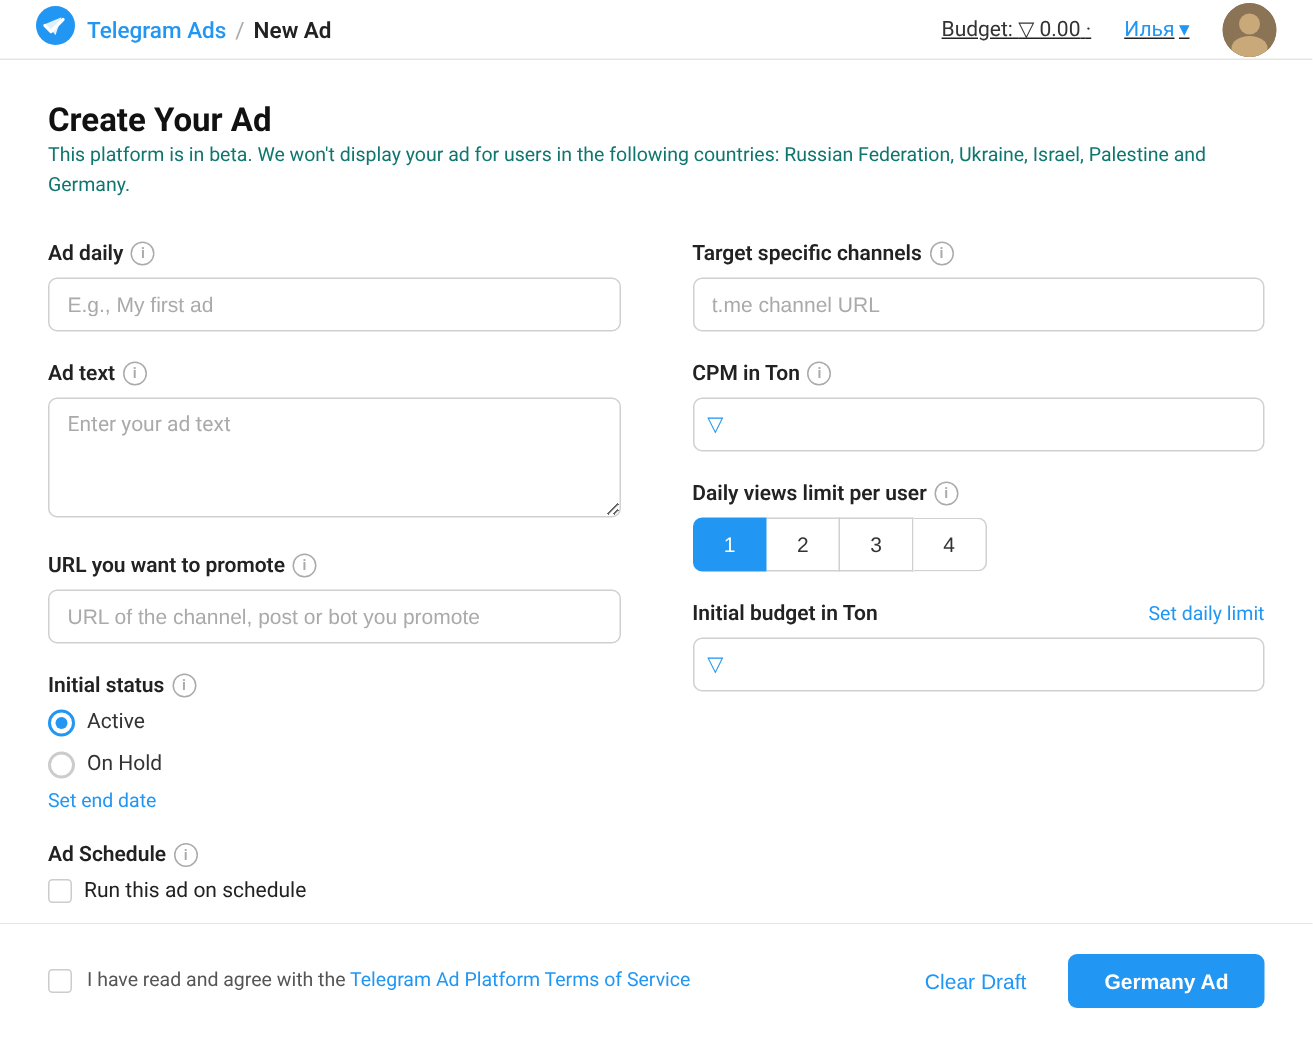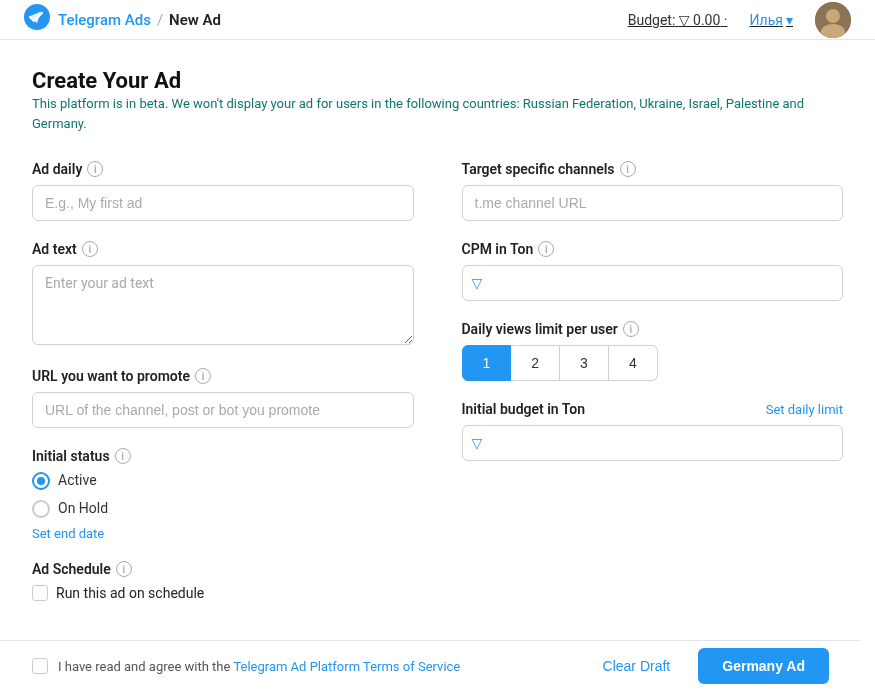--- a/index.html
+++ b/index.html
@@ -77,24 +77,24 @@
 
     
     .checkbox-item { display: flex; align-items: center; gap: 8px; margin-top: 6px; cursor: pointer; }
     .checkbox-box {
       width: 16px; height: 16px; border: 1.5px solid #ccc; border-radius: 3px;
       display: flex; align-items: center; justify-content: center; flex-shrink: 0; background: #fff;
     }
 
     
     .footer-bar {
-      position: fixed; bottom: 0; left: 0; right: 14px;
+      position: fixed; bottom: 0; left: 0; right: 0;
       background: #fff; border-top: 1px solid #e5e5e5;
       display: flex; align-items: center; justify-content: space-between;
-      padding: 14px 32px; height: 51px;
+      padding: 14px 32px; height: 76px;
     }
     .footer-left { display: flex; align-items: center; gap: 10px; }
     .footer-checkbox {
       width: 16px; height: 16px; border: 1.5px solid #ccc; border-radius: 3px;
       flex-shrink: 0; background: #fff;
     }
     .footer-tos { font-size: 13px; color: #555; }
     .footer-tos a { color: #2196f3; text-decoration: none; }
     .footer-right { display: flex; align-items: center; gap: 12px; }
     .clear-draft-btn {

